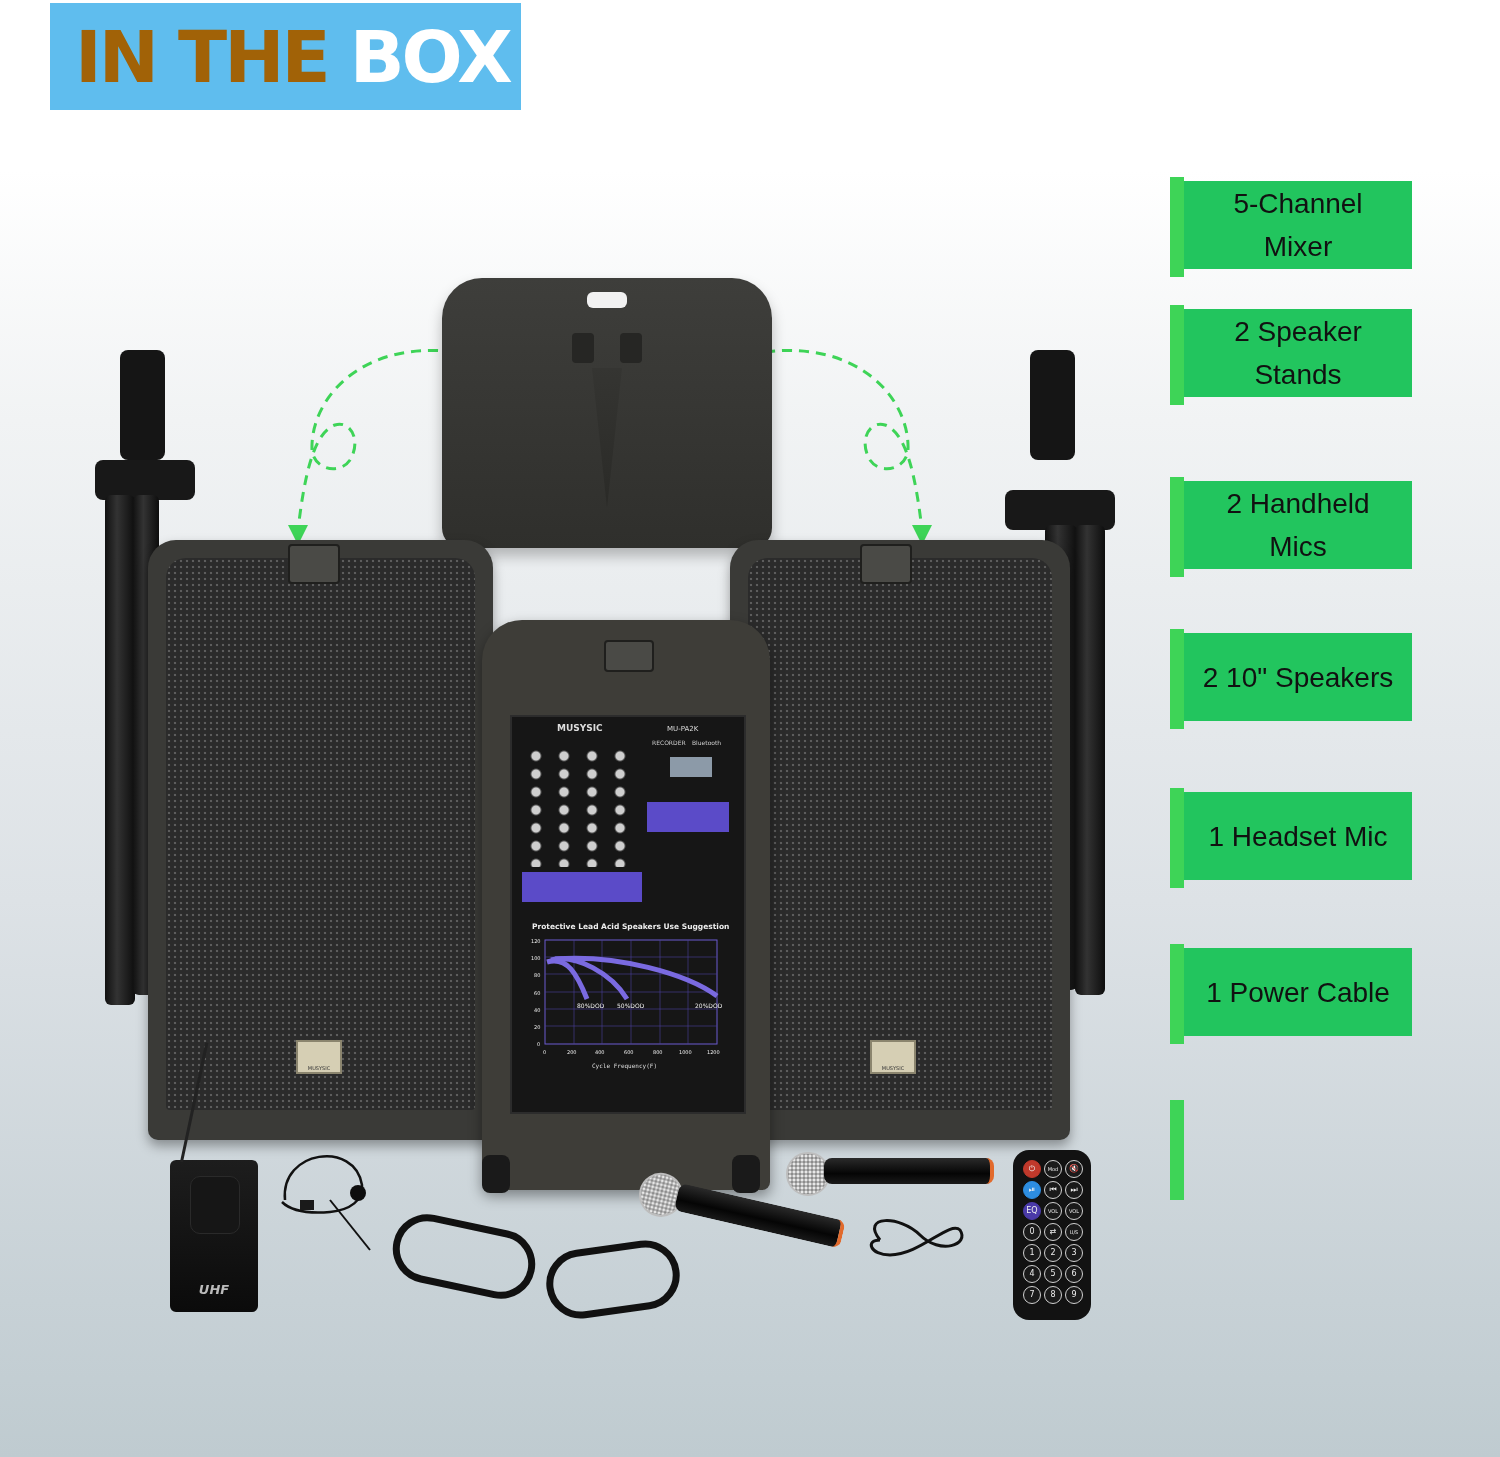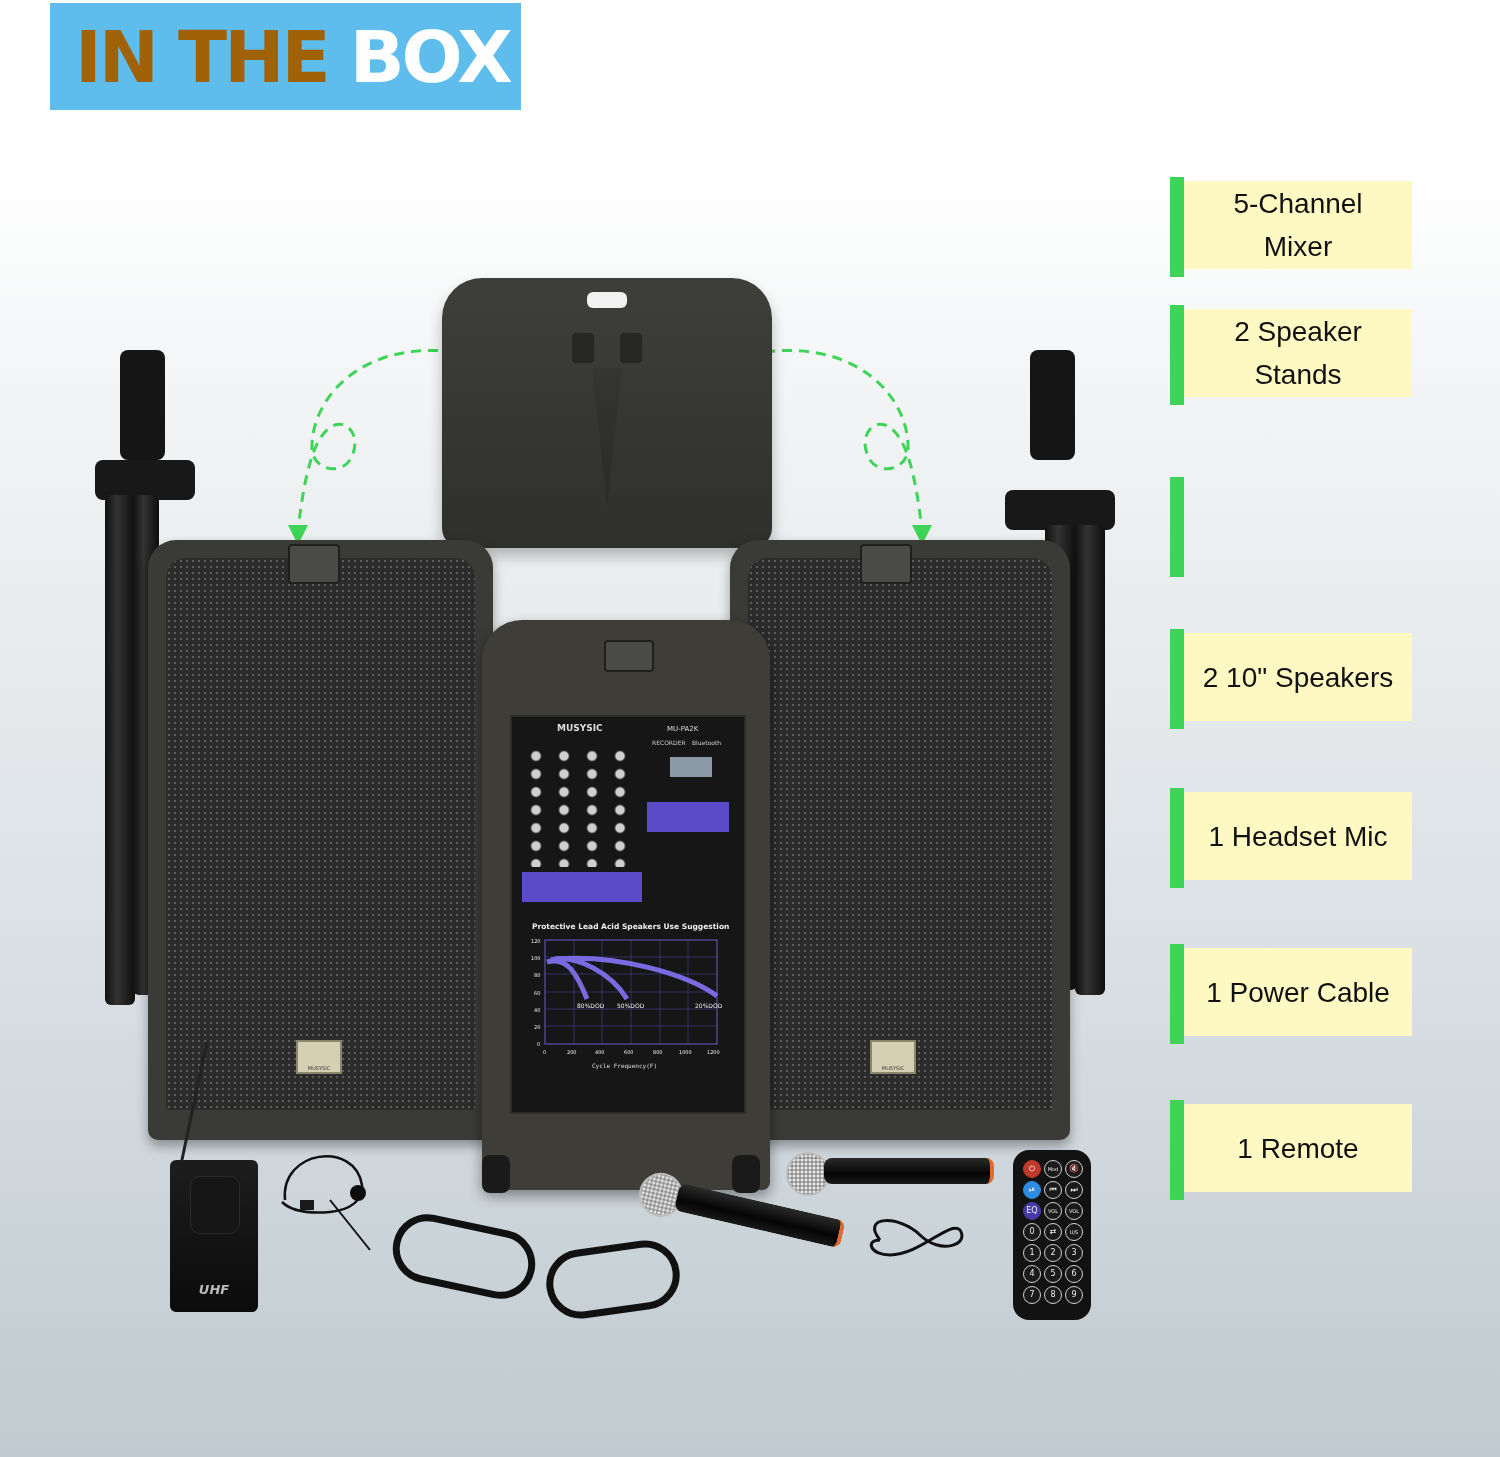--- a/index.html
+++ b/index.html
@@ -9,21 +9,21 @@
   .abs{position:absolute;}
   
   .title-banner{left:50px;top:3px;width:471px;height:107px;background:#5fbdee;}
   .title-text{left:75px;top:12px;font-family:"DejaVu Sans",sans-serif;font-size:72px;font-weight:bold;letter-spacing:-3px;line-height:90px;white-space:nowrap;}
   .title-dark{color:#a16207;}
   .title-light{color:#ffffff;}
 
   
   .item{position:absolute;left:1170px;width:242px;height:100px;}
   .item-bar{position:absolute;left:0;top:0;width:14px;height:100%;background:#3ed457;}
-  .item-box{position:absolute;left:14px;top:4px;right:0;bottom:8px;background:#fef9c3;
+  .item-box{position:absolute;left:14px;top:4px;right:0;bottom:8px;background:#22c55e;
     display:flex;align-items:center;justify-content:center;text-align:center;
     font-family:"Liberation Sans",sans-serif;font-size:28px;line-height:43px;color:#111;}
   .grille{background-color:#2b2b2b;
     background-image:radial-gradient(circle,#5d5d5d 1.2px,transparent 1.6px);
     background-size:6px 6px;}
   .speaker-shell{border-radius:28px 28px 10px 10px;background:#3a3a37;box-shadow:0 6px 12px rgba(0,0,0,.35);}
   .handle{background:#4a4a46;border-radius:4px;border:2px solid #1f1f1d;}
   .logo-badge{background:#d6cfb4;border:2px solid #8b856e;}
   .stand-tube{background:linear-gradient(90deg,#111 0%,#333 40%,#0d0d0d 100%);border-radius:6px;}
   .mixer-panel{background:#161616;border:2px solid #2c2c2c;}
@@ -212,20 +212,23 @@
     </div>
 </div>
 <div class="item" style="top:305px;">
   <div class="item-bar"></div>
   <div class="item-box">
       <div><span>2 Speaker</span><br><span>Stands</span></div>
     </div>
 </div>
 <div class="item" style="top:477px;">
   <div class="item-bar"></div>
+  <div class="item-box">
+      <div><span>2 Handheld</span><br><span>Mics</span></div>
+    </div>
 </div>
 <div class="item" style="top:629px;">
   <div class="item-bar"></div>
   <div class="item-box">
       <span>2 10" Speakers</span>
     </div>
 </div>
 <div class="item" style="top:788px;">
   <div class="item-bar"></div>
   <div class="item-box">
@@ -233,16 +236,13 @@
     </div>
 </div>
 <div class="item" style="top:944px;">
   <div class="item-bar"></div>
   <div class="item-box">
       <span>1 Power Cable</span>
     </div>
 </div>
 <div class="item" style="top:1100px;">
   <div class="item-bar"></div>
-  <div class="item-box">
-      <span>1 Remote</span>
-    </div>
 </div>
 
 </body></html>

